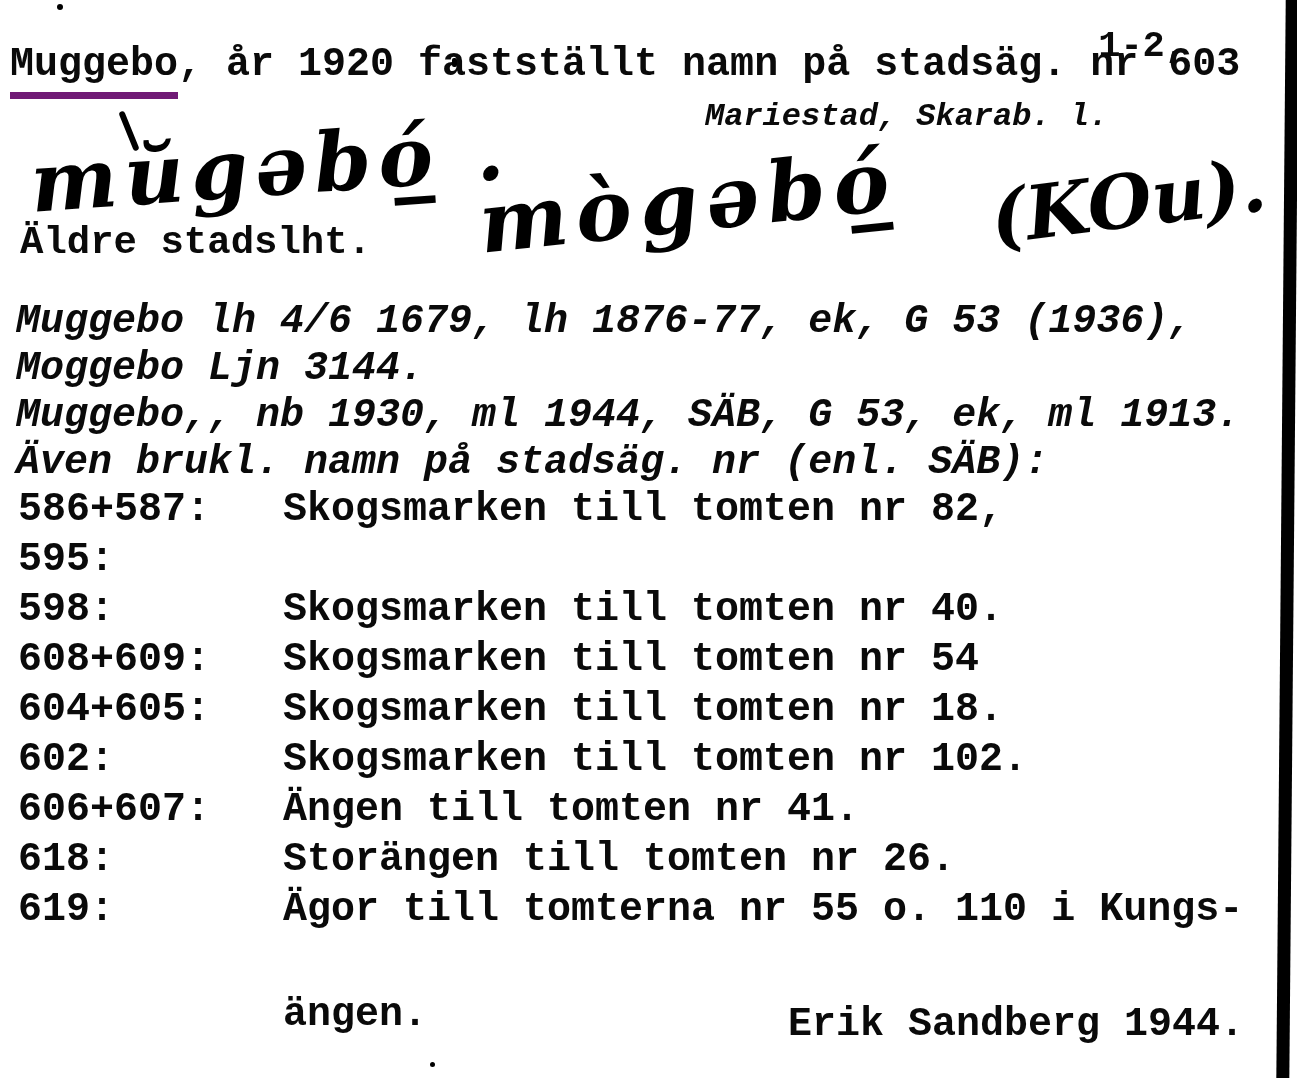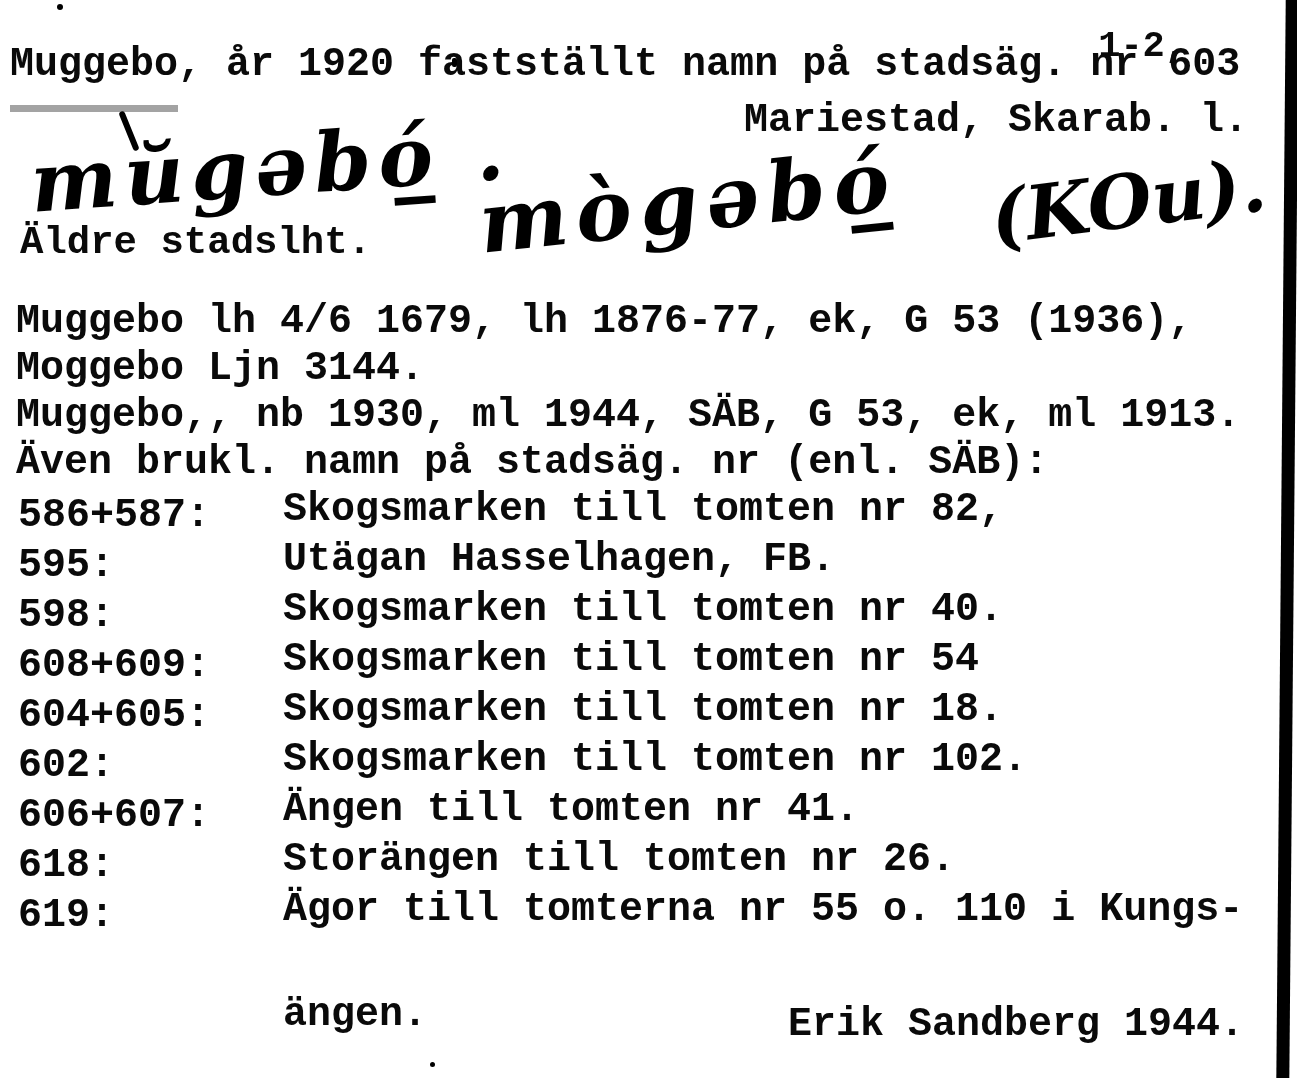--- a/index.html
+++ b/index.html
@@ -13,37 +13,37 @@
     font-family:"Liberation Mono","DejaVu Sans Mono",monospace;
     font-weight:700;color:#0a0a0a;
   }
   .hand{
     font-family:"DejaVu Serif","Liberation Serif",serif;
     font-style:italic;font-weight:700;color:#000000;
   }
   .abs{position:absolute;white-space:nowrap;}
 
   .title-line{left:10px;top:42px;font-size:40px;}
-  .headword{border-bottom:7px solid #a3a3a3;padding-bottom:18px;text-align:right;}
+  .headword{border-bottom:7px solid #701a75;padding-bottom:5px;text-align:right;}
   .numgroup{position:relative;margin-left:30px;display:inline-block;}
   .sup{position:absolute;top:-36px;left:-70px;font-size:37px;margin-top:19px;}
 
-  .location-line{left:744px;top:98px;font-size:40px;}
+  .location-line{left:705px;top:98px;font-size:32px;font-style:italic;}
 
   .phonetic-1{left:30px;top:118px;font-size:82px;letter-spacing:7px;transform:rotate(-4deg);}
   .older-note{left:20px;top:221px;font-size:39px;}
   .phonetic-2{left:478px;top:152px;font-size:84px;letter-spacing:8px;transform:rotate(-6deg);}
   .recorder{left:990px;top:158px;font-size:74px;transform:rotate(-7deg);}
 
-  .paragraph{left:16px;top:298px;font-size:40px;}
+  .paragraph{left:16px;top:298px;font-size:40px;font-style:italic;}
   .paragraph .pline{height:47px;line-height:47px;white-space:nowrap;}
 
   .entries{left:18px;top:487px;font-size:40px;}
   .entry-row{display:flex;height:50px;line-height:46px;}
-  .entry-nr{width:265px;flex:none;margin-top:6px;}
+  .entry-nr{width:265px;flex:none;}
   .entry-desc{white-space:nowrap;}
 
   .continuation{left:283px;top:992px;font-size:40px;text-align:right;}
   .signature{left:788px;top:1002px;font-size:40px;text-align:center;}
 
   .edge-bar{
     position:absolute;left:1281px;top:-8px;width:13px;height:1100px;
     background:#000;transform:rotate(0.5deg);
   }
   .ink-stroke{
@@ -80,21 +80,20 @@
     <div class="pline">Även brukl. namn på stadsäg. nr (enl. SÄB):</div>
   </div>
 
   <div class="abs typed entries">
     <div class="entry-row">
       <span class="entry-nr">586+587:</span>
       <span class="entry-desc">Skogsmarken till tomten nr 82,</span>
     </div>
     <div class="entry-row">
       <span class="entry-nr">595:</span>
-      <span class="entry-desc">Utägan Hasselhagen, FB.</span>
     </div>
     <div class="entry-row">
       <span class="entry-nr">598:</span>
       <span class="entry-desc">Skogsmarken till tomten nr 40.</span>
     </div>
     <div class="entry-row">
       <span class="entry-nr">608+609:</span>
       <span class="entry-desc">Skogsmarken till tomten nr 54</span>
     </div>
     <div class="entry-row">

